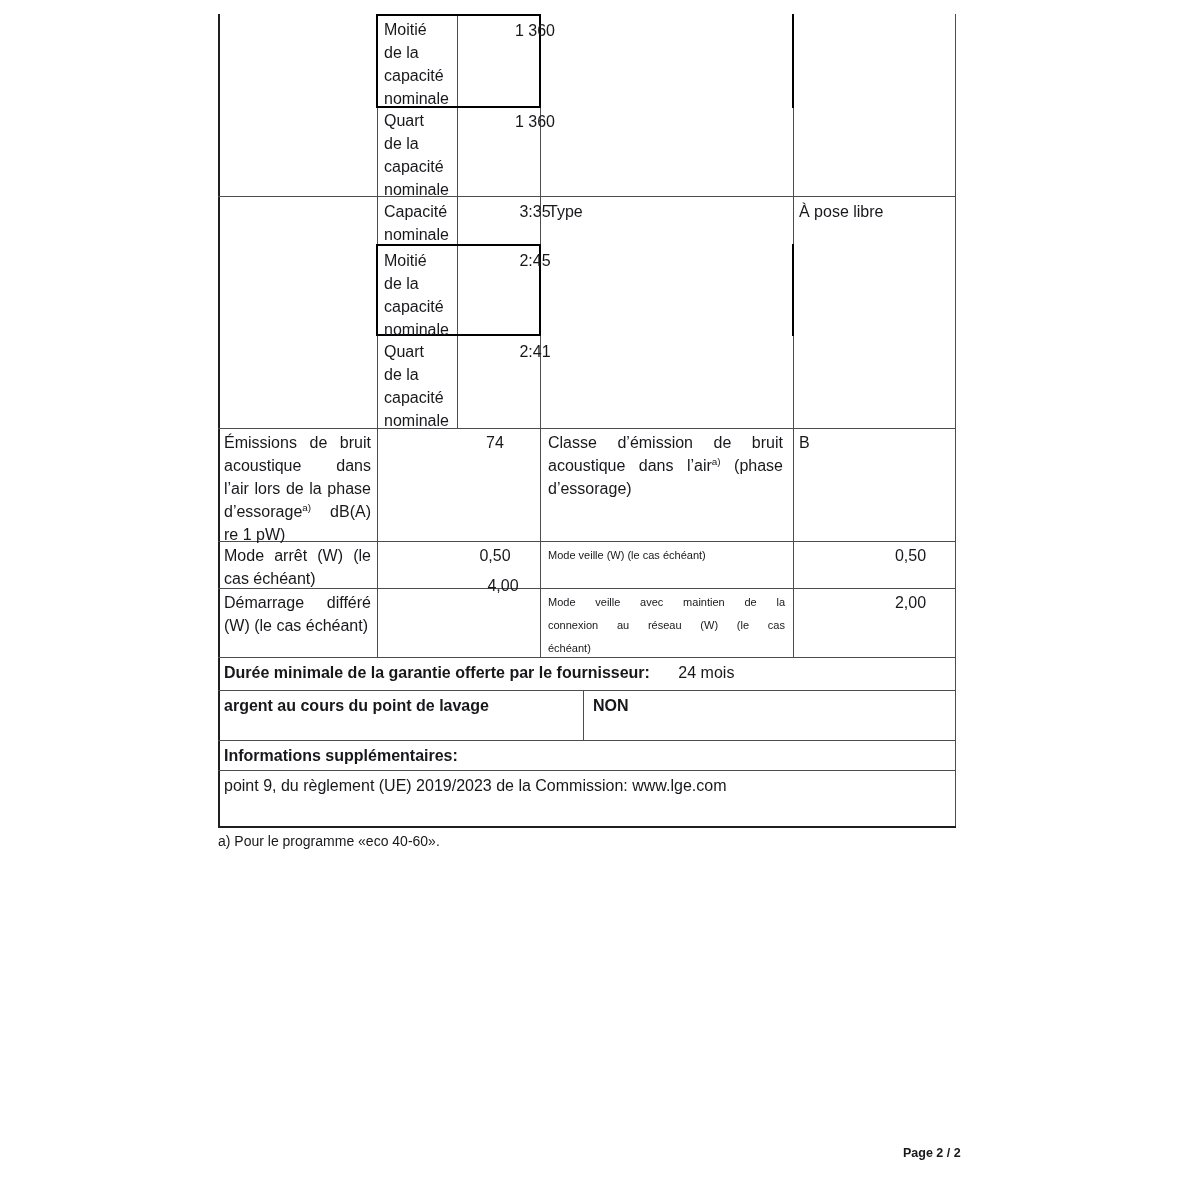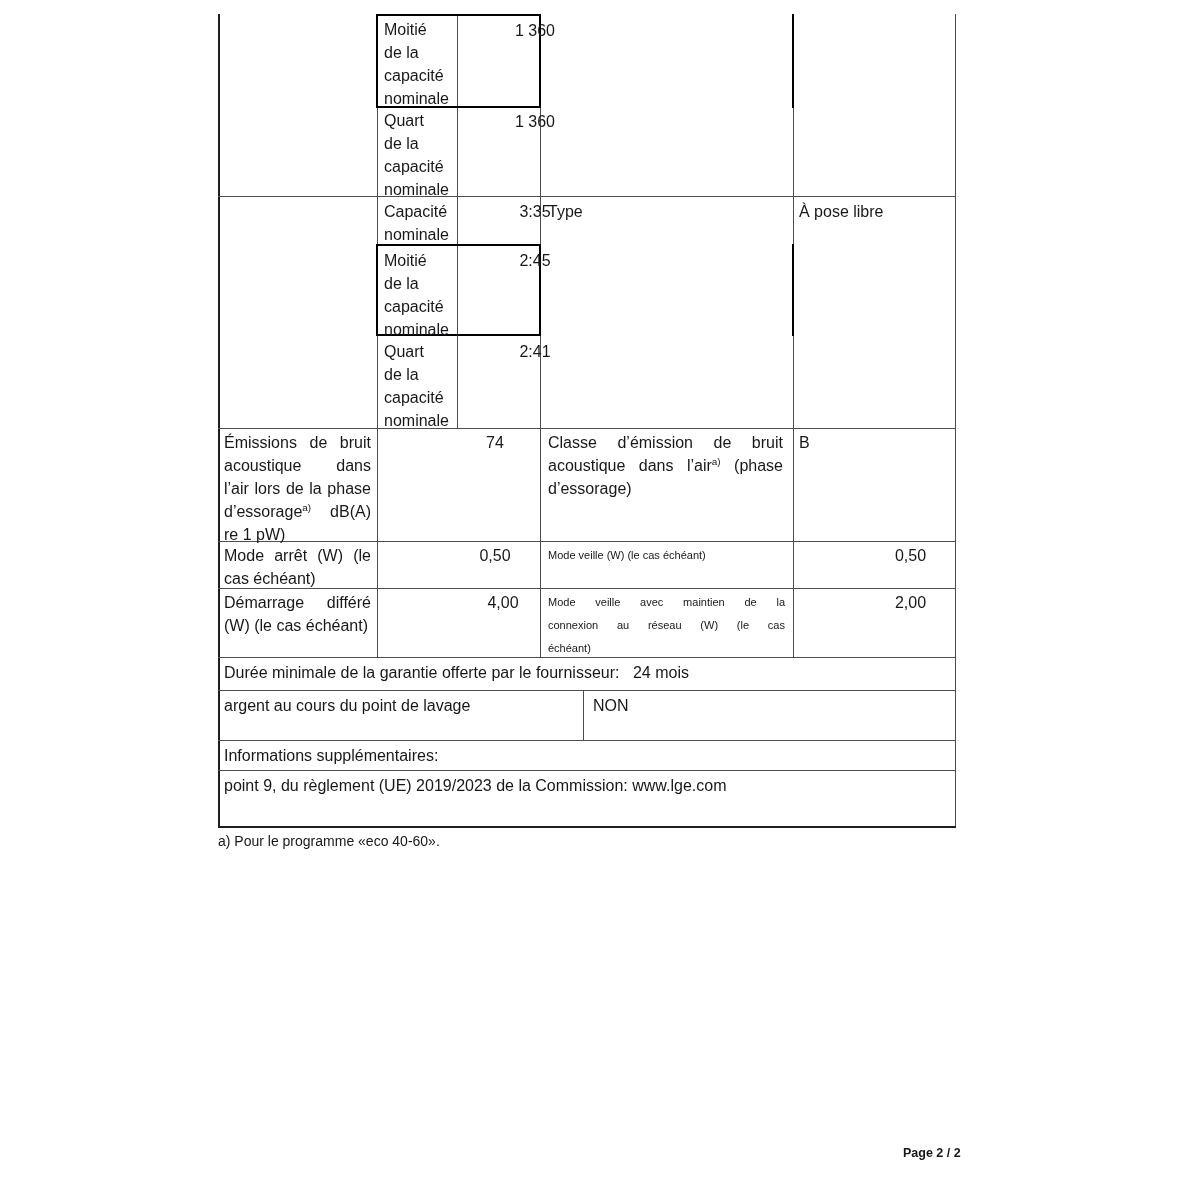--- a/index.html
+++ b/index.html
@@ -8,21 +8,21 @@
   #table-wrap{position:absolute;left:218px;top:14px;width:738px;height:814px;}
   .vl,.hl{position:absolute;background:#4d4d4d;}
   .vl{width:1px;}
   .hl{height:1px;}
   .vl.dark{width:2px;background:#1f1f1f;}
   .hl.dark{height:2px;background:#1f1f1f;}
   .thickbox{position:absolute;border:2px solid #000;box-sizing:border-box;background:transparent;}
   .thickseg{position:absolute;width:2px;background:#000;}
   .cell{position:absolute;font-size:16px;line-height:23px;}
   .cell.small{font-size:11px;}
-  .bold{font-weight:normal;}
+  .bold{font-weight:bold;}
   .val{text-align:center;margin-left:40px;}
   .jline{display:flex;justify-content:space-between;}
   sup{font-size:62%;vertical-align:super;line-height:0;}
   .indent{padding-left:4px;}
   #footnote{position:absolute;left:218px;top:832px;font-size:14px;line-height:18px;}
   #page-num{position:absolute;left:903px;top:1146px;font-size:12.5px;font-weight:bold;}
 </style>
 </head>
 <body>
 
@@ -151,21 +151,21 @@
     <div class="cell small" style="left:330px;top:530px;width:243px;white-space:nowrap;">Mode veille (W) (le cas échéant)</div>
     <div class="cell val" style="left:575px;top:530px;width:155px;">0,50</div>
 
     <div class="cell" style="left:6px;top:577px;width:147px;">
       <div class="jline">
           <span>Démarrage</span> 
           <span>différé</span>
         </div>
       <div>(W) (le cas échéant)</div>
     </div>
-    <div class="cell val" style="left:159px;top:577px;width:156px;padding-left:8px;">4,00</div>
+    <div class="cell val" style="left:159px;top:560px;width:156px;padding-left:8px;">4,00</div>
     <div class="cell small" style="left:330px;top:577px;width:237px;">
       <div class="jline">
           <span>Mode</span> 
           <span>veille</span> 
           <span>avec</span> 
           <span>maintien</span> 
           <span>de</span> 
           <span>la</span>
         </div>
       <div class="jline">
@@ -175,21 +175,21 @@
           <span>(W)</span> 
           <span>(le</span> 
           <span>cas</span>
         </div>
       <div>échéant)</div>
     </div>
     <div class="cell val" style="left:575px;top:577px;width:155px;">2,00</div>
 
     <div class="cell" style="left:6px;top:647px;width:722px;white-space:nowrap;">
       <span class="bold">Durée minimale de la garantie offerte par le fournisseur:</span>
-      <span style="margin-left:9px;text-align:right;">24 mois</span>
+      <span style="margin-left:24px;text-align:right;">24 mois</span>
     </div>
 
     <div class="cell bold" style="left:6px;top:680px;width:353px;">
       <div>argent au cours du point de lavage</div>
     </div>
     <div class="cell bold" style="left:375px;top:680px;width:150px;">NON</div>
 
     <div class="cell bold" style="left:6px;top:730px;width:500px;">Informations supplémentaires:</div>
 
     <div class="cell" style="left:6px;top:760px;width:722px;">

